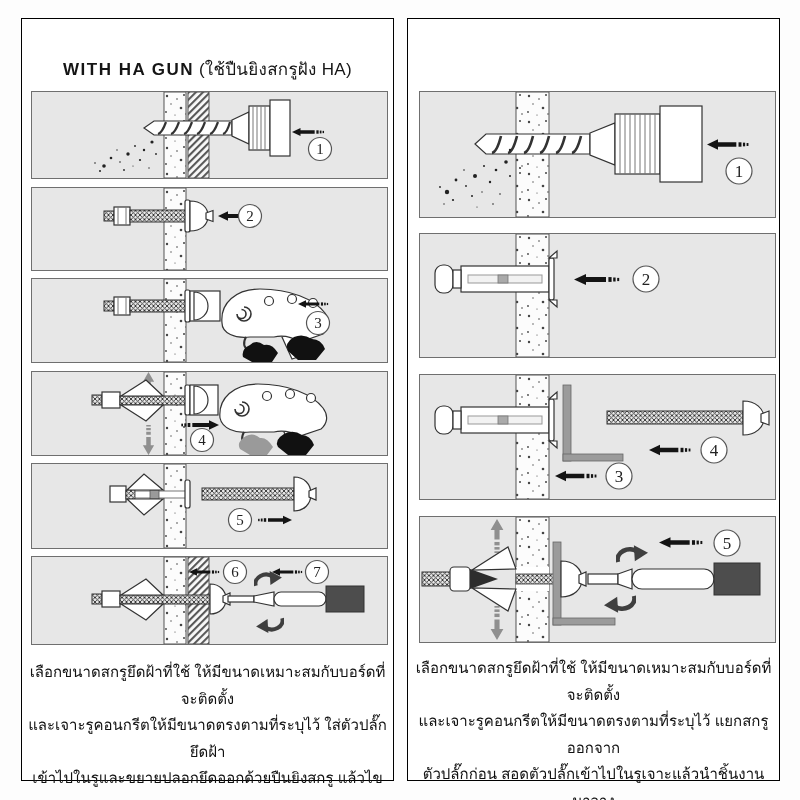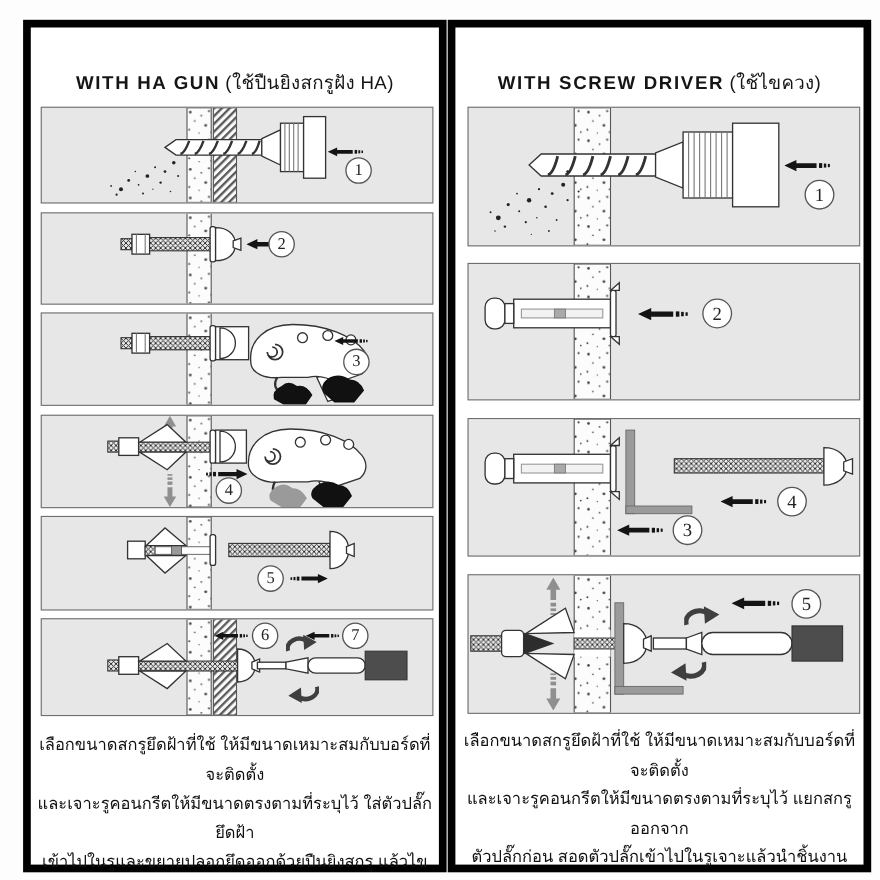--- a/index.html
+++ b/index.html
@@ -1,17 +1,17 @@
 <!DOCTYPE html>
 <html><head>
 <meta charset="utf-8">
 <style>
   html,body{margin:0;padding:0;}
   body{width:800px;height:800px;background:#fdfdfd;font-family:"Liberation Sans",sans-serif;position:relative;}
-  .column{position:absolute;top:18px;width:371px;height:761px;border:7px solid #000000;background:#fff;}
+  .column{position:absolute;top:18px;width:371px;height:761px;border:1px solid #000000;background:#fff;}
   #col-left{left:21px;}
   #col-right{left:407px;}
   .title{position:absolute;top:22px;left:0;width:100%;text-align:center;font-size:17px;color:#151515;white-space:nowrap;}
   .title .en{font-weight:bold;letter-spacing:1.5px;}
   .title .th{font-weight:normal;letter-spacing:0.3px;}
   .panel{position:absolute;background:#e7e7e7;border:1px solid #6f6f6f;overflow:hidden;}
   .panel svg{display:block;}
   .caption{position:absolute;left:6px;right:6px;text-align:center;font-size:15px;line-height:26.5px;color:#111;white-space:pre-line;margin:0;}
   svg text.num{font-family:"Liberation Serif",serif;fill:#222;}
   .outline{fill:#fff;stroke:#333;stroke-width:1.2;}
@@ -262,21 +262,20 @@
     </svg>
   </div>
 
   <p class="caption" style="top:640px;">เลือกขนาดสกรูยึดฝ้าที่ใช้ ให้มีขนาดเหมาะสมกับบอร์ดที่จะติดตั้ง
 และเจาะรูคอนกรีตให้มีขนาดตรงตามที่ระบุไว้  ใส่ตัวปลั๊กยึดฝ้า
 เข้าไปในรูและขยายปลอกยึดออกด้วยปืนยิงสกรู  แล้วไขสกรูออก
 ทาบชิ้นงานบนรูเจาะ และไขสกรูกลับผ่านตัวชิ้นงานให้แน่น</p>
 </section>
 
 <section class="column" id="col-right">
-  <h2 class="title"><span class="en">WITH SCREW DRIVER</span> <span class="th">(ใช้ไขควง)</span></h2>
 
   <div class="panel" style="left:11px;top:72px;width:355px;height:125px;">
     <svg width="355" height="125" viewBox="0 0 355 125">
       <rect x="96" y="0" width="33" height="125" fill="url(#speckle)" class="thin"></rect>
       <g>
         <path class="outline" d="M55,52 L66,42 L170,42 L170,62 L66,62 Z"></path>
         <path d="M72,61 q5,-1 9,-17 M88,61 q5,-1 9,-17 M104,61 q5,-1 9,-17 M120,61 q5,-1 9,-17 M136,61 q5,-1 9,-17 M152,61 q5,-1 9,-17" stroke="#333" stroke-width="2.6" fill="none"></path>
         <polygon class="outline" points="170,41 195,31 195,73 170,63"></polygon>
         <rect class="outline" x="195" y="22" width="45" height="60"></rect>
         <path d="M200,22 V82 M205,22 V82 M210,22 V82 M215,22 V82 M220,22 V82 M225,22 V82 M230,22 V82 M235,22 V82" stroke="#777" stroke-width="1"></path>

